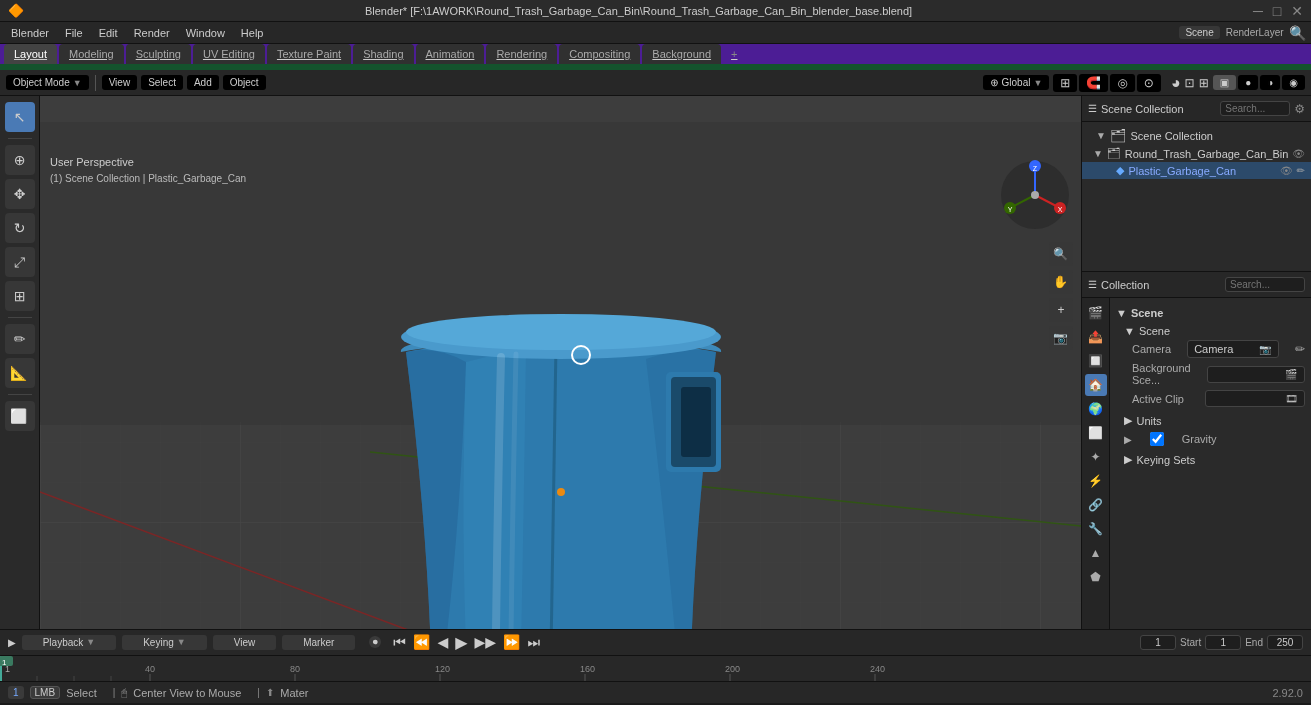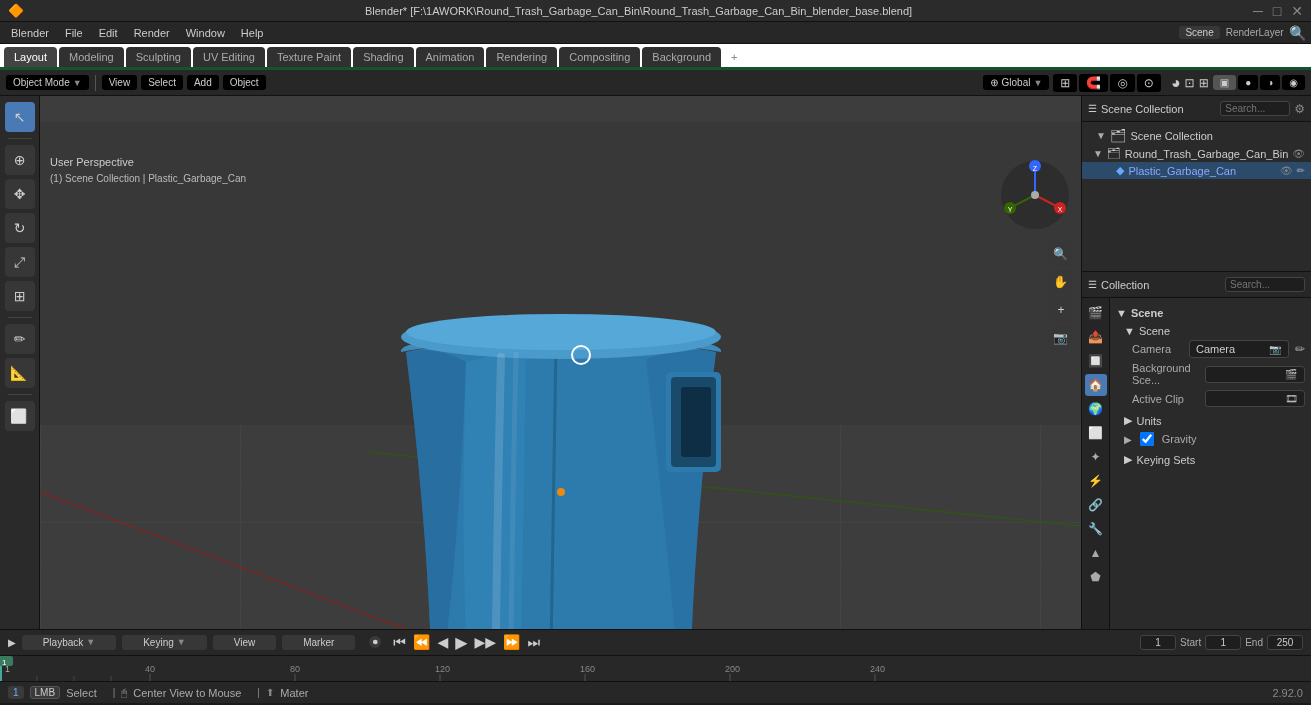--- a/index.html
+++ b/index.html
@@ -27,26 +27,27 @@
       align-items: center;
       padding: 0 4px;
       gap: 2px;
       border-bottom: 1px solid #111;
     }
     .menu-item { padding: 2px 7px; font-size: 11px; color: #ccc; cursor: pointer; border-radius: 3px; }
 
     
     #workspace-tabs {
       height: 26px;
-      background: #ffffff;
+      background: #4c1d95;
       display: flex;
       align-items: flex-end;
       padding: 0 4px;
       gap: 2px;
-      border-bottom: 3px solid #14532d;
+      border-bottom: 6px solid #14532d;
+      text-decoration: underline;
     }
     .ws-tab {
       padding: 4px 10px;
       font-size: 11px;
       color: #aaa;
       cursor: pointer;
       background: #303030;
       border-radius: 4px 4px 0 0;
     }
     .ws-tab.active { background: #434343; color: #fff; }
@@ -252,21 +253,21 @@
       font-size: 11px;
       font-weight: bold;
       color: #ccc;
       cursor: pointer;
       gap: 4px;
     }
     .props-row {
       display: flex;
       align-items: center;
       margin-bottom: 4px;
-      gap: 6px;
+      gap: 16px;
       justify-content: center;
     }
     .props-label { color: #aaa; font-size: 11px; flex: 1; }
     .props-field {
       background: #1e1e1e;
       border: 1px solid #444;
       border-radius: 3px;
       padding: 2px 6px;
       color: #ccc;
       font-size: 11px;

